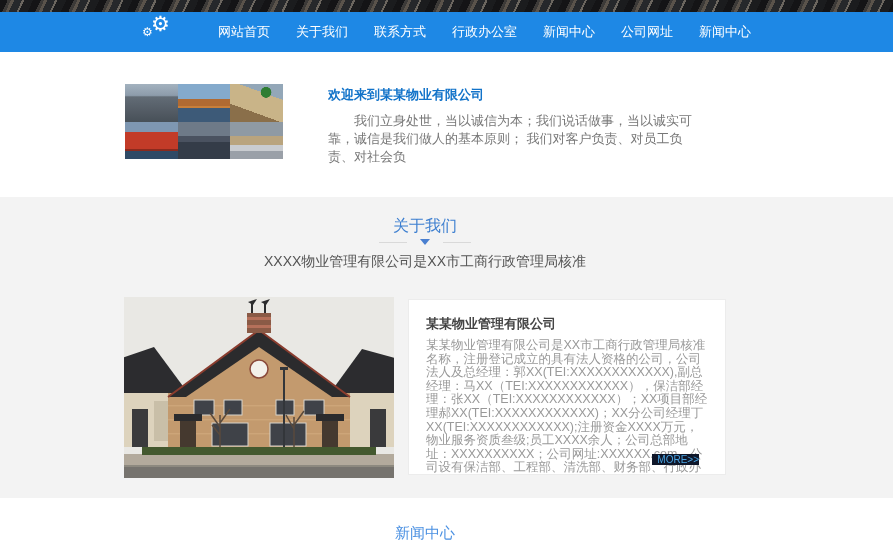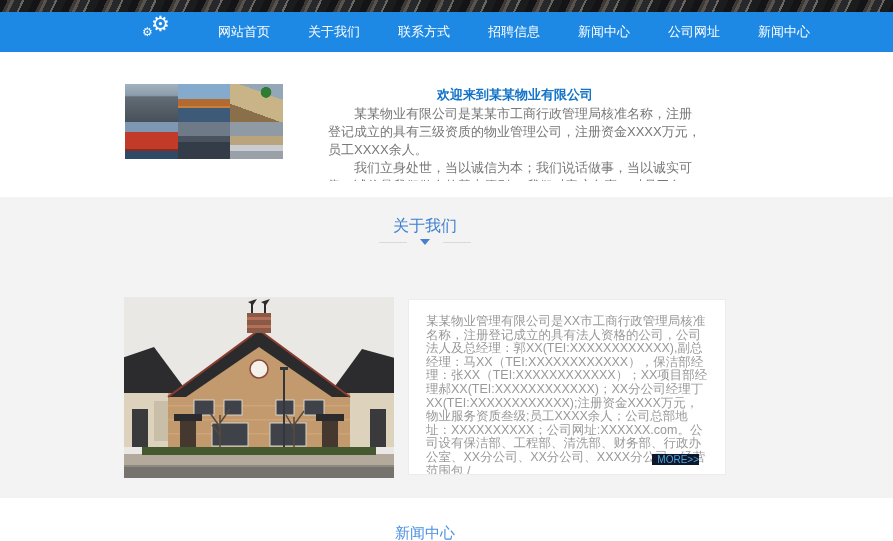--- a/index.html
+++ b/index.html
@@ -13,37 +13,37 @@
   .banner-strip{
     height:12px; width:893px;
     background:
       repeating-linear-gradient(115deg,#141416 0 7px,#3c3a38 7px 10px,#5a534b 10px 13px,#26282b 13px 20px,#6b665f 20px 22px,#1b1c1e 22px 30px);
   }
   
   .nav{ height:40px; width:893px; background:#1E88E5; position:relative; }
   .logo{ position:absolute; left:142px; top:1px; width:34px; height:38px; color:#fff; cursor:pointer; }
   .gear-big{ position:absolute; left:9px; top:0px; font-size:21px; line-height:21px; }
   .gear-small{ position:absolute; left:0px; top:13px; font-size:12px; line-height:12px; }
-  .menu{ position:absolute; left:218px; top:0; height:40px; display:flex; align-items:center; gap:38px; }
+  .menu{ position:absolute; left:218px; top:0; height:40px; display:flex; align-items:center; gap:26px; }
   .menu a{ color:#fff; font-size:13px; text-decoration:none; white-space:nowrap; cursor:pointer; }
   
   .welcome{ position:relative; height:145px; background:#fff; }
   .collage{
     position:absolute; left:125px; top:32px; width:158px; height:75px;
     display:grid; grid-template-columns:repeat(3,1fr); grid-template-rows:repeat(2,1fr);
   }
   .tile{ width:100%; height:100%; }
   .tile1{ background:linear-gradient(180deg,#a3b2bf 0%,#8d9cab 30%,#626c76 34%,#525a63 75%,#475058 100%); }
   .tile2{ background:linear-gradient(180deg,#84aacc 0 40%,#b06a32 40% 58%,#c87f3a 58% 62%,#3d5a78 62% 100%); }
   .tile3{ background:radial-gradient(circle at 68% 22%,#2e7d32 0 11%,rgba(0,0,0,0) 12%),linear-gradient(200deg,#93a7b8 0 28%,#c9b488 28% 68%,#8a6f4a 68% 100%); }
   .tile4{ background:linear-gradient(180deg,#7e97b2 0 28%,#c23b28 28% 72%,#8a2a1e 72% 78%,#2f4a66 78% 100%); }
   .tile5{ background:linear-gradient(180deg,#6e7a88 0 38%,#4a5260 38% 55%,#343c48 55% 100%); }
   .tile6{ background:linear-gradient(180deg,#8f9aa4 0 38%,#b9a47e 38% 62%,#c9ccd0 62% 78%,#9aa0a8 78% 100%); }
   .welcome-text{ position:absolute; left:328px; top:34px; width:374px; height:95px; overflow:hidden; }
-  .welcome-title{ margin:0 0 1px 0; font-size:13px; font-weight:bold; color:#1273C9;text-align:center; }
+  .welcome-title{ margin:0 0 8px 0; font-size:13px; font-weight:bold; color:#1273C9; }
   .welcome-text p{ margin:0; font-size:13px; line-height:18px; color:#777; text-indent:2em; }
   
   .about{ position:relative; height:301px; background:#f3f3f3; }
   .center-850{ position:absolute; left:0; width:850px; text-align:center; }
   .about-heading{ top:19px; color:#3D7FD0; font-size:16px; }
   .divider{ position:absolute; left:0; width:850px; top:42px; display:flex; align-items:center; justify-content:center; gap:13px; }
   .divider .line{ width:28px; height:1px; background:#d9d9d9; }
   .divider .tri{ width:0; height:0; border-left:5px solid transparent; border-right:5px solid transparent; border-top:6px solid #4a7fd0; }
   .about-subtitle{ top:56px; color:#555; font-size:14px; }
   .house-img{ position:absolute; left:124px; top:100px; width:270px; height:181px; display:block; }
@@ -68,50 +68,50 @@
 
 <div class="nav">
   <div class="logo">
     <span class="gear-big">⚙</span>
     <span class="gear-small">⚙</span>
   </div>
   <div class="menu">
     <a>网站首页</a>
     <a>关于我们</a>
     <a>联系方式</a>
-    <a>招聘信息</a>
+    <a>行政办公室</a>
     <a>新闻中心</a>
     <a>公司网址</a>
     <a>新闻中心</a>
   </div>
 </div>
 
 <div class="welcome">
   <div class="collage">
     <div class="tile tile1"></div>
     <div class="tile tile2"></div>
     <div class="tile tile3"></div>
     <div class="tile tile4"></div>
     <div class="tile tile5"></div>
     <div class="tile tile6"></div>
   </div>
   <div class="welcome-text">
     <h3 class="welcome-title">欢迎来到某某物业有限公司</h3>
-    <p>某某物业有限公司是某某市工商行政管理局核准名称，注册登记成立的具有三级资质的物业管理公司，注册资金XXXX万元，员工XXXX余人。</p>
     <p>我们立身处世，当以诚信为本；我们说话做事，当以诚实可靠，诚信是我们做人的基本原则； 我们对客户负责、对员工负责、对社会负</p>
   </div>
 </div>
 
 <div class="about">
   <div class="center-850 about-heading">关于我们</div>
   <div class="divider">
     <span class="line"></span>
     <span class="tri"></span>
     <span class="line"></span>
   </div>
+  <div class="center-850 about-subtitle">XXXX物业管理有限公司是XX市工商行政管理局核准</div>
 
   <svg class="house-img" viewBox="0 0 270 181" xmlns="http://www.w3.org/2000/svg">
     <rect x="0" y="0" width="270" height="181" fill="#e9e8e4"></rect>
 
     <rect x="0" y="170" width="270" height="11" fill="#76736e"></rect>
     <rect x="0" y="157" width="270" height="13" fill="#b3aa9c"></rect>
     <rect x="0" y="168" width="270" height="2" fill="#8d897f"></rect>
     <rect x="18" y="149" width="234" height="9" fill="#44592f"></rect>
 
     <polygon points="-5,62 30,50 64,96 -5,96" fill="#2c2c2f"></polygon>
@@ -159,20 +159,21 @@
     <rect x="159" y="72" width="2" height="78" fill="#33363a"></rect>
     <rect x="156" y="70" width="8" height="3" fill="#33363a"></rect>
 
     <g stroke="#5a4a3c" stroke-width="1.5" fill="none">
       <path d="M96,150 L96,118 M96,130 L86,116 M96,126 L106,112 M96,138 L88,128"></path>
       <path d="M170,150 L170,120 M170,132 L162,118 M170,128 L180,114"></path>
     </g>
   </svg>
 
   <div class="card">
+    <h4 class="card-title">某某物业管理有限公司</h4>
     <p class="card-body">某某物业管理有限公司是XX市工商行政管理局核准名称，注册登记成立的具有法人资格的公司，公司法人及总经理：郭XX(TEI:XXXXXXXXXXXX),副总经理：马XX（TEI:XXXXXXXXXXXX），保洁部经理：张XX（TEI:XXXXXXXXXXXX）；XX项目部经理郝XX(TEI:XXXXXXXXXXXX)；XX分公司经理丁XX(TEI:XXXXXXXXXXXX);注册资金XXXX万元，物业服务资质叁级;员工XXXX余人；公司总部地址：XXXXXXXXXX；公司网址:XXXXXX.com。公司设有保洁部、工程部、清洗部、财务部、行政办公室、XX分公司、XX分公司、XXXX分公司。经营范围包 /</p>
     <a class="more-link">MORE&gt;&gt;</a>
   </div>
 </div>
 
 <div class="news">
   <div class="center-850 news-heading">新闻中心</div>
 </div>
 
 </body></html>

